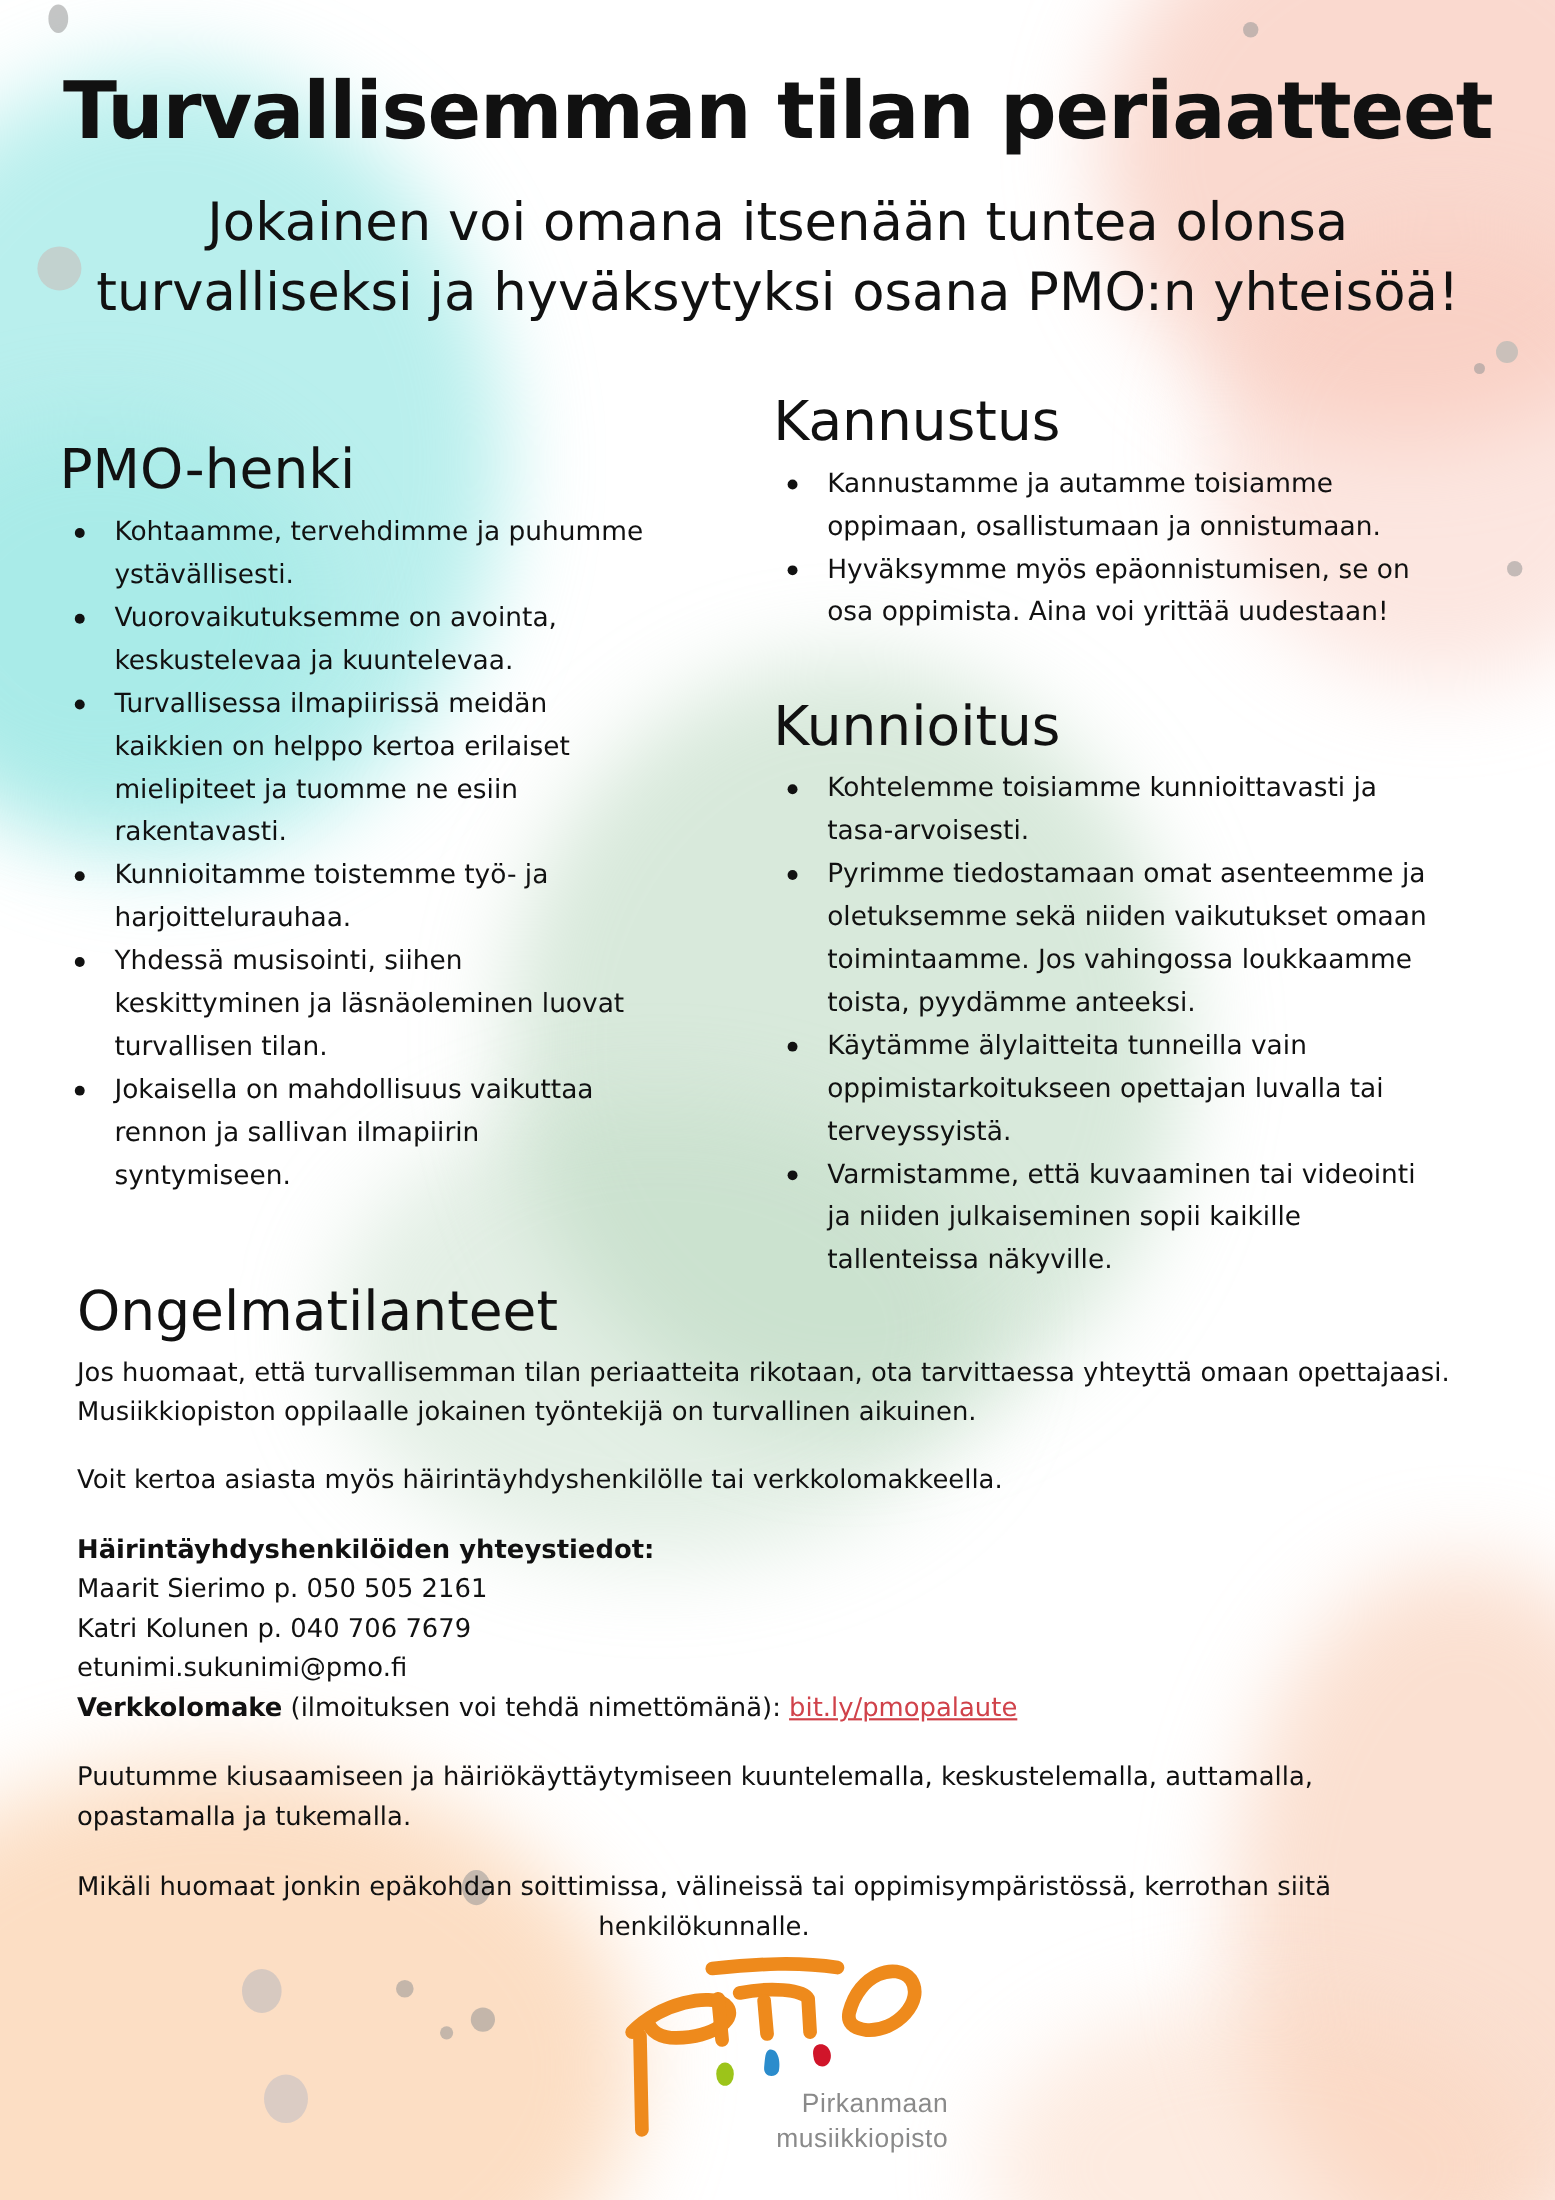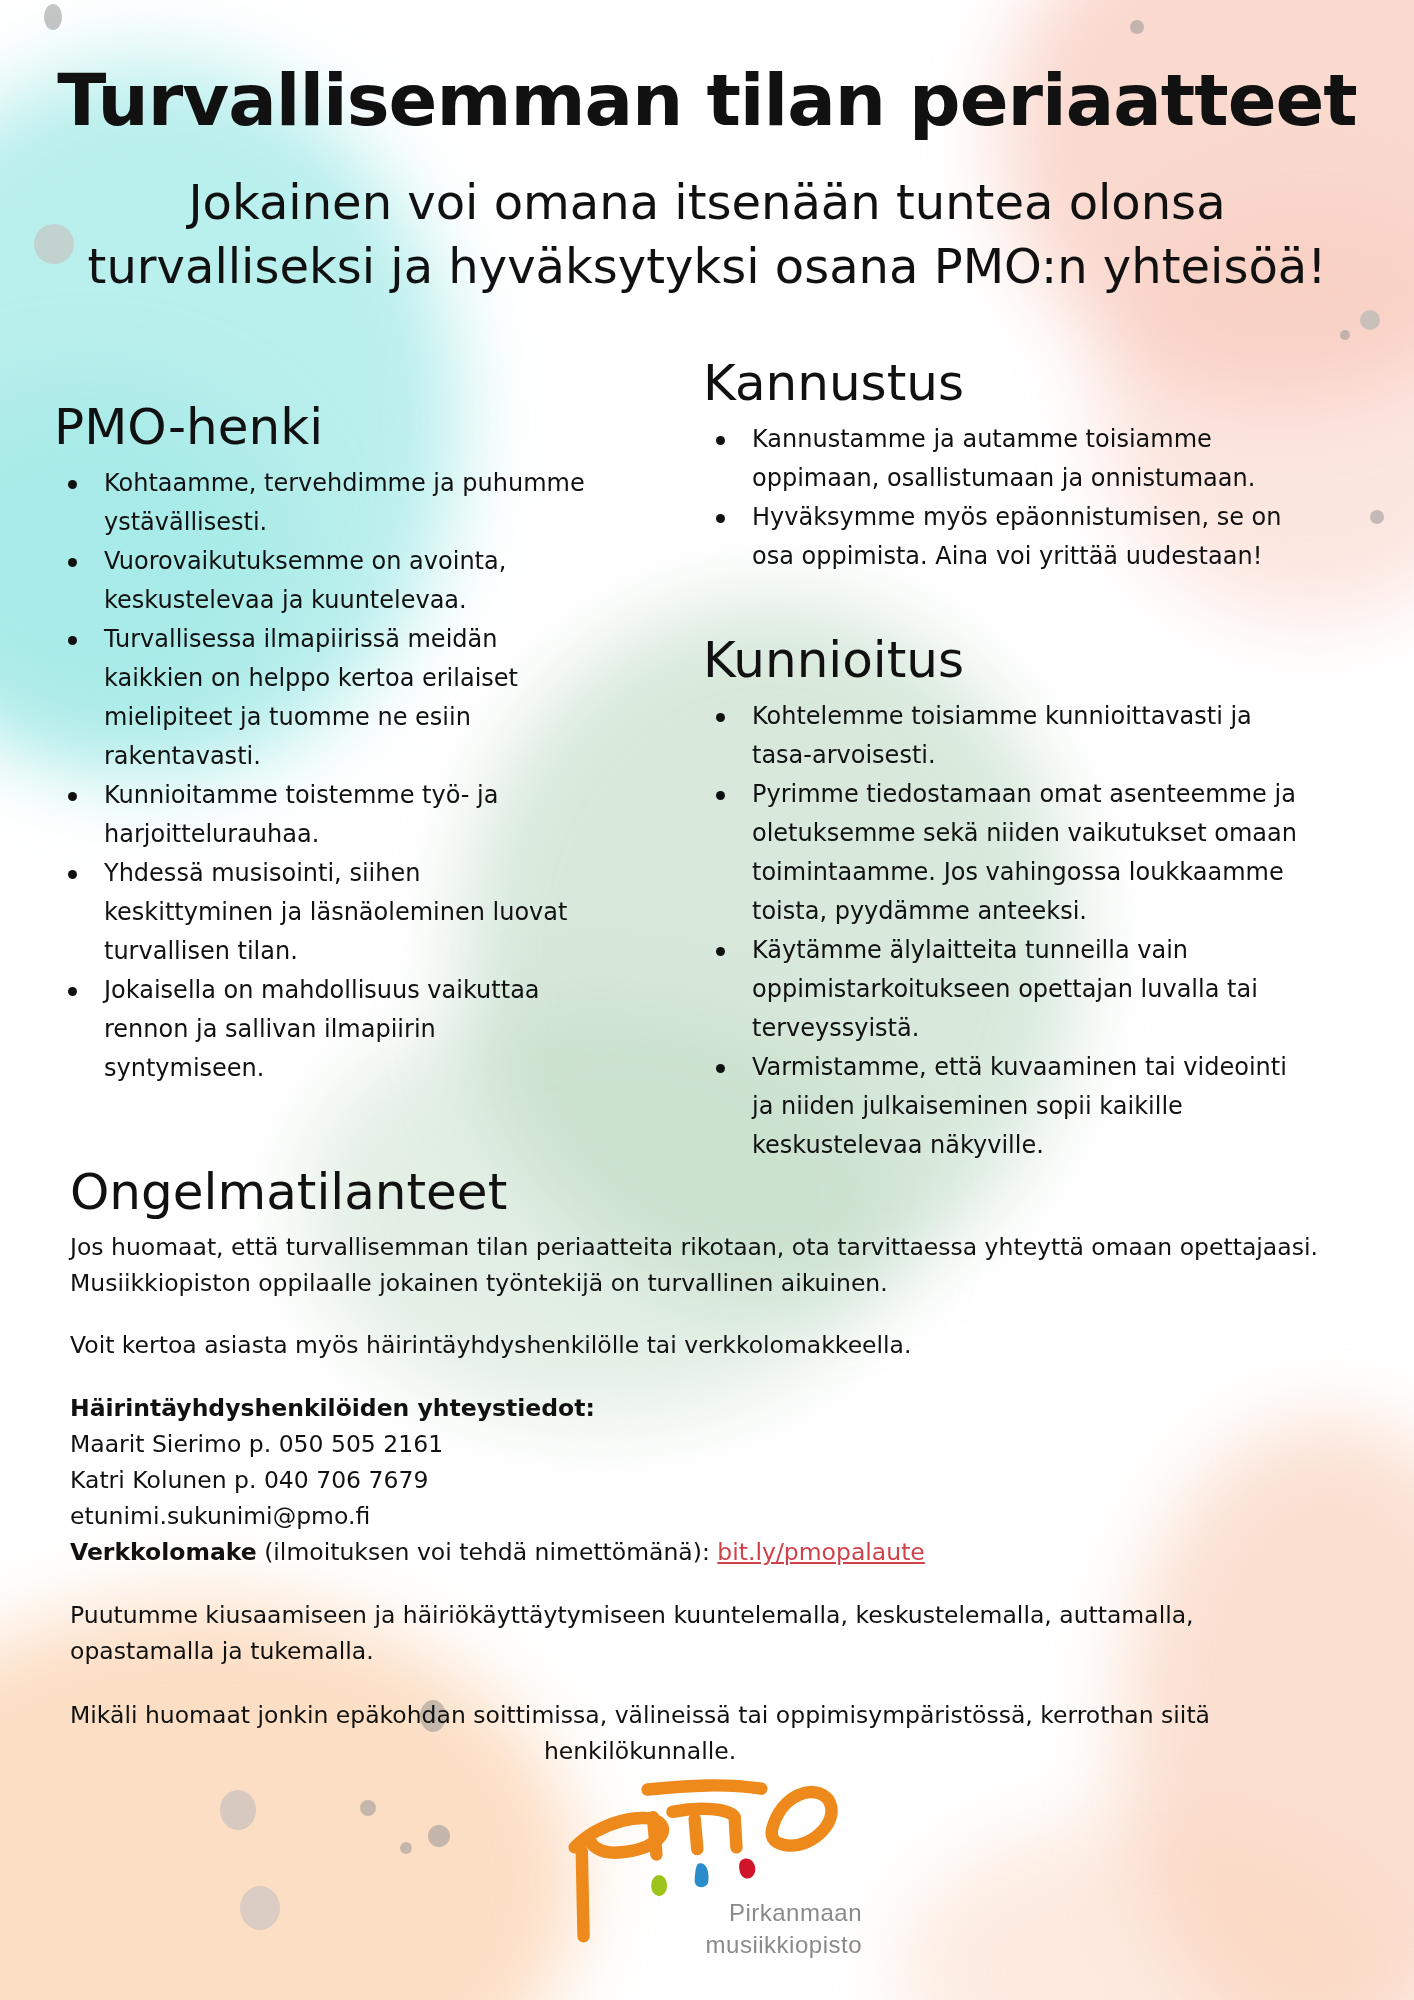--- a/index.html
+++ b/index.html
@@ -104,21 +104,21 @@
 
   <h3 class="h2" style="left:703px;top:630px;">Kunnioitus</h3>
   <ul class="blist" style="left:704px;top:697px;width:690px;">
     <li><i class="bul"></i>
       <span>Kohtelemme toisiamme kunnioittavasti ja</span><br><span>tasa-arvoisesti.</span></li>
     <li><i class="bul"></i>
       <span>Pyrimme tiedostamaan omat asenteemme ja</span><br><span>oletuksemme sekä niiden vaikutukset omaan</span><br><span>toimintaamme. Jos vahingossa loukkaamme</span><br><span>toista, pyydämme anteeksi.</span></li>
     <li><i class="bul"></i>
       <span>Käytämme älylaitteita tunneilla vain</span><br><span>oppimistarkoitukseen opettajan luvalla tai</span><br><span>terveyssyistä.</span></li>
     <li><i class="bul"></i>
-      <span>Varmistamme, että kuvaaminen tai videointi</span><br><span>ja niiden julkaiseminen sopii kaikille</span><br><span>keskustelevaa näkyville.</span></li>
+      <span>Varmistamme, että kuvaaminen tai videointi</span><br><span>ja niiden julkaiseminen sopii kaikille</span><br><span>tallenteissa näkyville.</span></li>
   </ul>
 
   <h3 class="h2" style="left:70px;top:1162px;">Ongelmatilanteet</h3>
   <p class="para" style="top:1229px;">
     <span>Jos huomaat, että turvallisemman tilan periaatteita rikotaan, ota tarvittaessa yhteyttä omaan opettajaasi.</span>
     <span>Musiikkiopiston oppilaalle jokainen työntekijä on turvallinen aikuinen.</span>
   </p>
   <p class="para" style="top:1327px;">Voit kertoa asiasta myös häirintäyhdyshenkilölle tai verkkolomakkeella.</p>
   <div class="para" style="top:1390px;">
     <span class="bold">Häirintäyhdyshenkilöiden yhteystiedot:</span>

